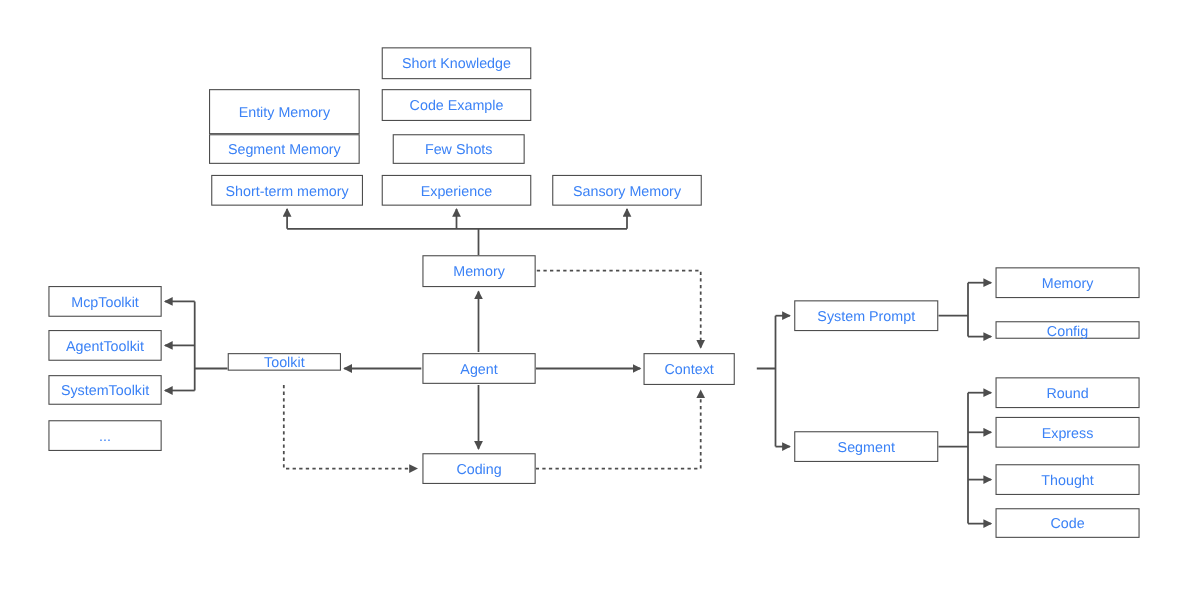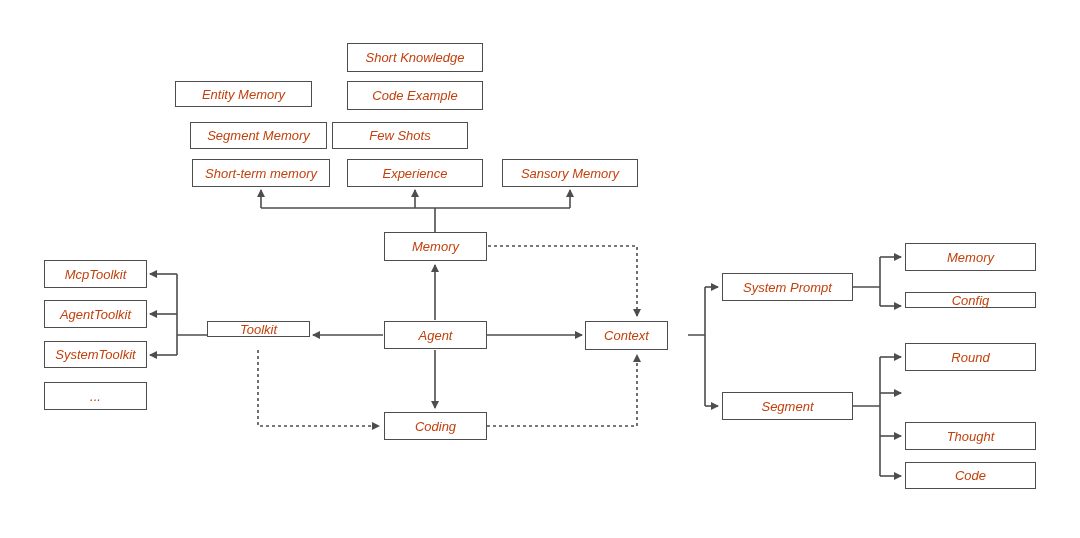--- a/index.html
+++ b/index.html
@@ -9,27 +9,26 @@
     background:#ffffff;
     font-family:"Liberation Sans","DejaVu Sans",sans-serif;
     overflow:hidden;
   }
   .edges{position:absolute;left:0;top:0;width:1080px;height:538px;}
   .node{
     position:absolute;
     box-sizing:border-box;
     border:1.6px solid #4d4d4d;
     background:#ffffff;
-    color:#c2410c;
+    color:#3b82f6;
     font-size:13px;
     display:flex;align-items:center;justify-content:center;
     text-align:left;
     white-space:nowrap;
     line-height:1;
-    font-style:italic;
   }
 </style>
 </head>
 <body>
 
 <div class="canvas">
 
   <svg class="edges" width="1080" height="538" viewBox="0 0 1080 538">
     <defs>
       <marker id="arr" markerWidth="9" markerHeight="9" refX="7" refY="4" orient="auto" markerUnits="userSpaceOnUse">
@@ -68,24 +67,24 @@
       <path d="M880,476 L901,476" marker-end="url(#arr)"></path>
     </g>
     <g stroke="#4d4d4d" stroke-width="1.6" fill="none" stroke-dasharray="3,3">
       <path d="M488,246 L637,246 L637,316" marker-end="url(#arr)"></path>
       <path d="M258,350 L258,426 L379,426" marker-end="url(#arr)"></path>
       <path d="M487,426 L637,426 L637,355" marker-end="url(#arr)"></path>
     </g>
   </svg>
 
   <div class="node" style="left:347px;top:43px;width:136px;height:29px">Short Knowledge</div>
-  <div class="node" style="left:175px;top:81px;width:137px;height:26px">Entity Memory</div>
+  <div class="node" style="left:190px;top:81px;width:137px;height:41px">Entity Memory</div>
   <div class="node" style="left:347px;top:81px;width:136px;height:29px">Code Example</div>
   <div class="node" style="left:190px;top:122px;width:137px;height:27px">Segment Memory</div>
-  <div class="node" style="left:332px;top:122px;width:136px;height:27px">Few Shots</div>
+  <div class="node" style="left:357px;top:122px;width:120px;height:27px">Few Shots</div>
   <div class="node" style="left:192px;top:159px;width:138px;height:28px">Short-term memory</div>
   <div class="node" style="left:502px;top:159px;width:136px;height:28px">Sansory Memory</div>
   <div class="node" style="left:347px;top:159px;width:136px;height:28px">Experience</div>
 
   <div class="node" style="left:384px;top:232px;width:103px;height:29px">Memory</div>
   <div class="node" style="left:207px;top:321px;width:103px;height:16px">Toolkit</div>
   <div class="node" style="left:384px;top:321px;width:103px;height:28px">Agent</div>
   <div class="node" style="left:585px;top:321px;width:83px;height:29px">Context</div>
   <div class="node" style="left:384px;top:412px;width:103px;height:28px">Coding</div>
 
@@ -94,16 +93,17 @@
   <div class="node" style="left:44px;top:300px;width:103px;height:28px">AgentToolkit</div>
   <div class="node" style="left:44px;top:382px;width:103px;height:28px">...</div>
 
   <div class="node" style="left:722px;top:273px;width:131px;height:28px">System Prompt</div>
   <div class="node" style="left:722px;top:392px;width:131px;height:28px">Segment</div>
 
   <div class="node" style="left:905px;top:243px;width:131px;height:28px">Memory</div>
   <div class="node" style="left:905px;top:292px;width:131px;height:16px">Config</div>
 
   <div class="node" style="left:905px;top:343px;width:131px;height:28px">Round</div>
+  <div class="node" style="left:905px;top:379px;width:131px;height:28px">Express</div>
   <div class="node" style="left:905px;top:422px;width:131px;height:28px">Thought</div>
   <div class="node" style="left:905px;top:462px;width:131px;height:27px">Code</div>
 
 </div>
 
 </body></html>

